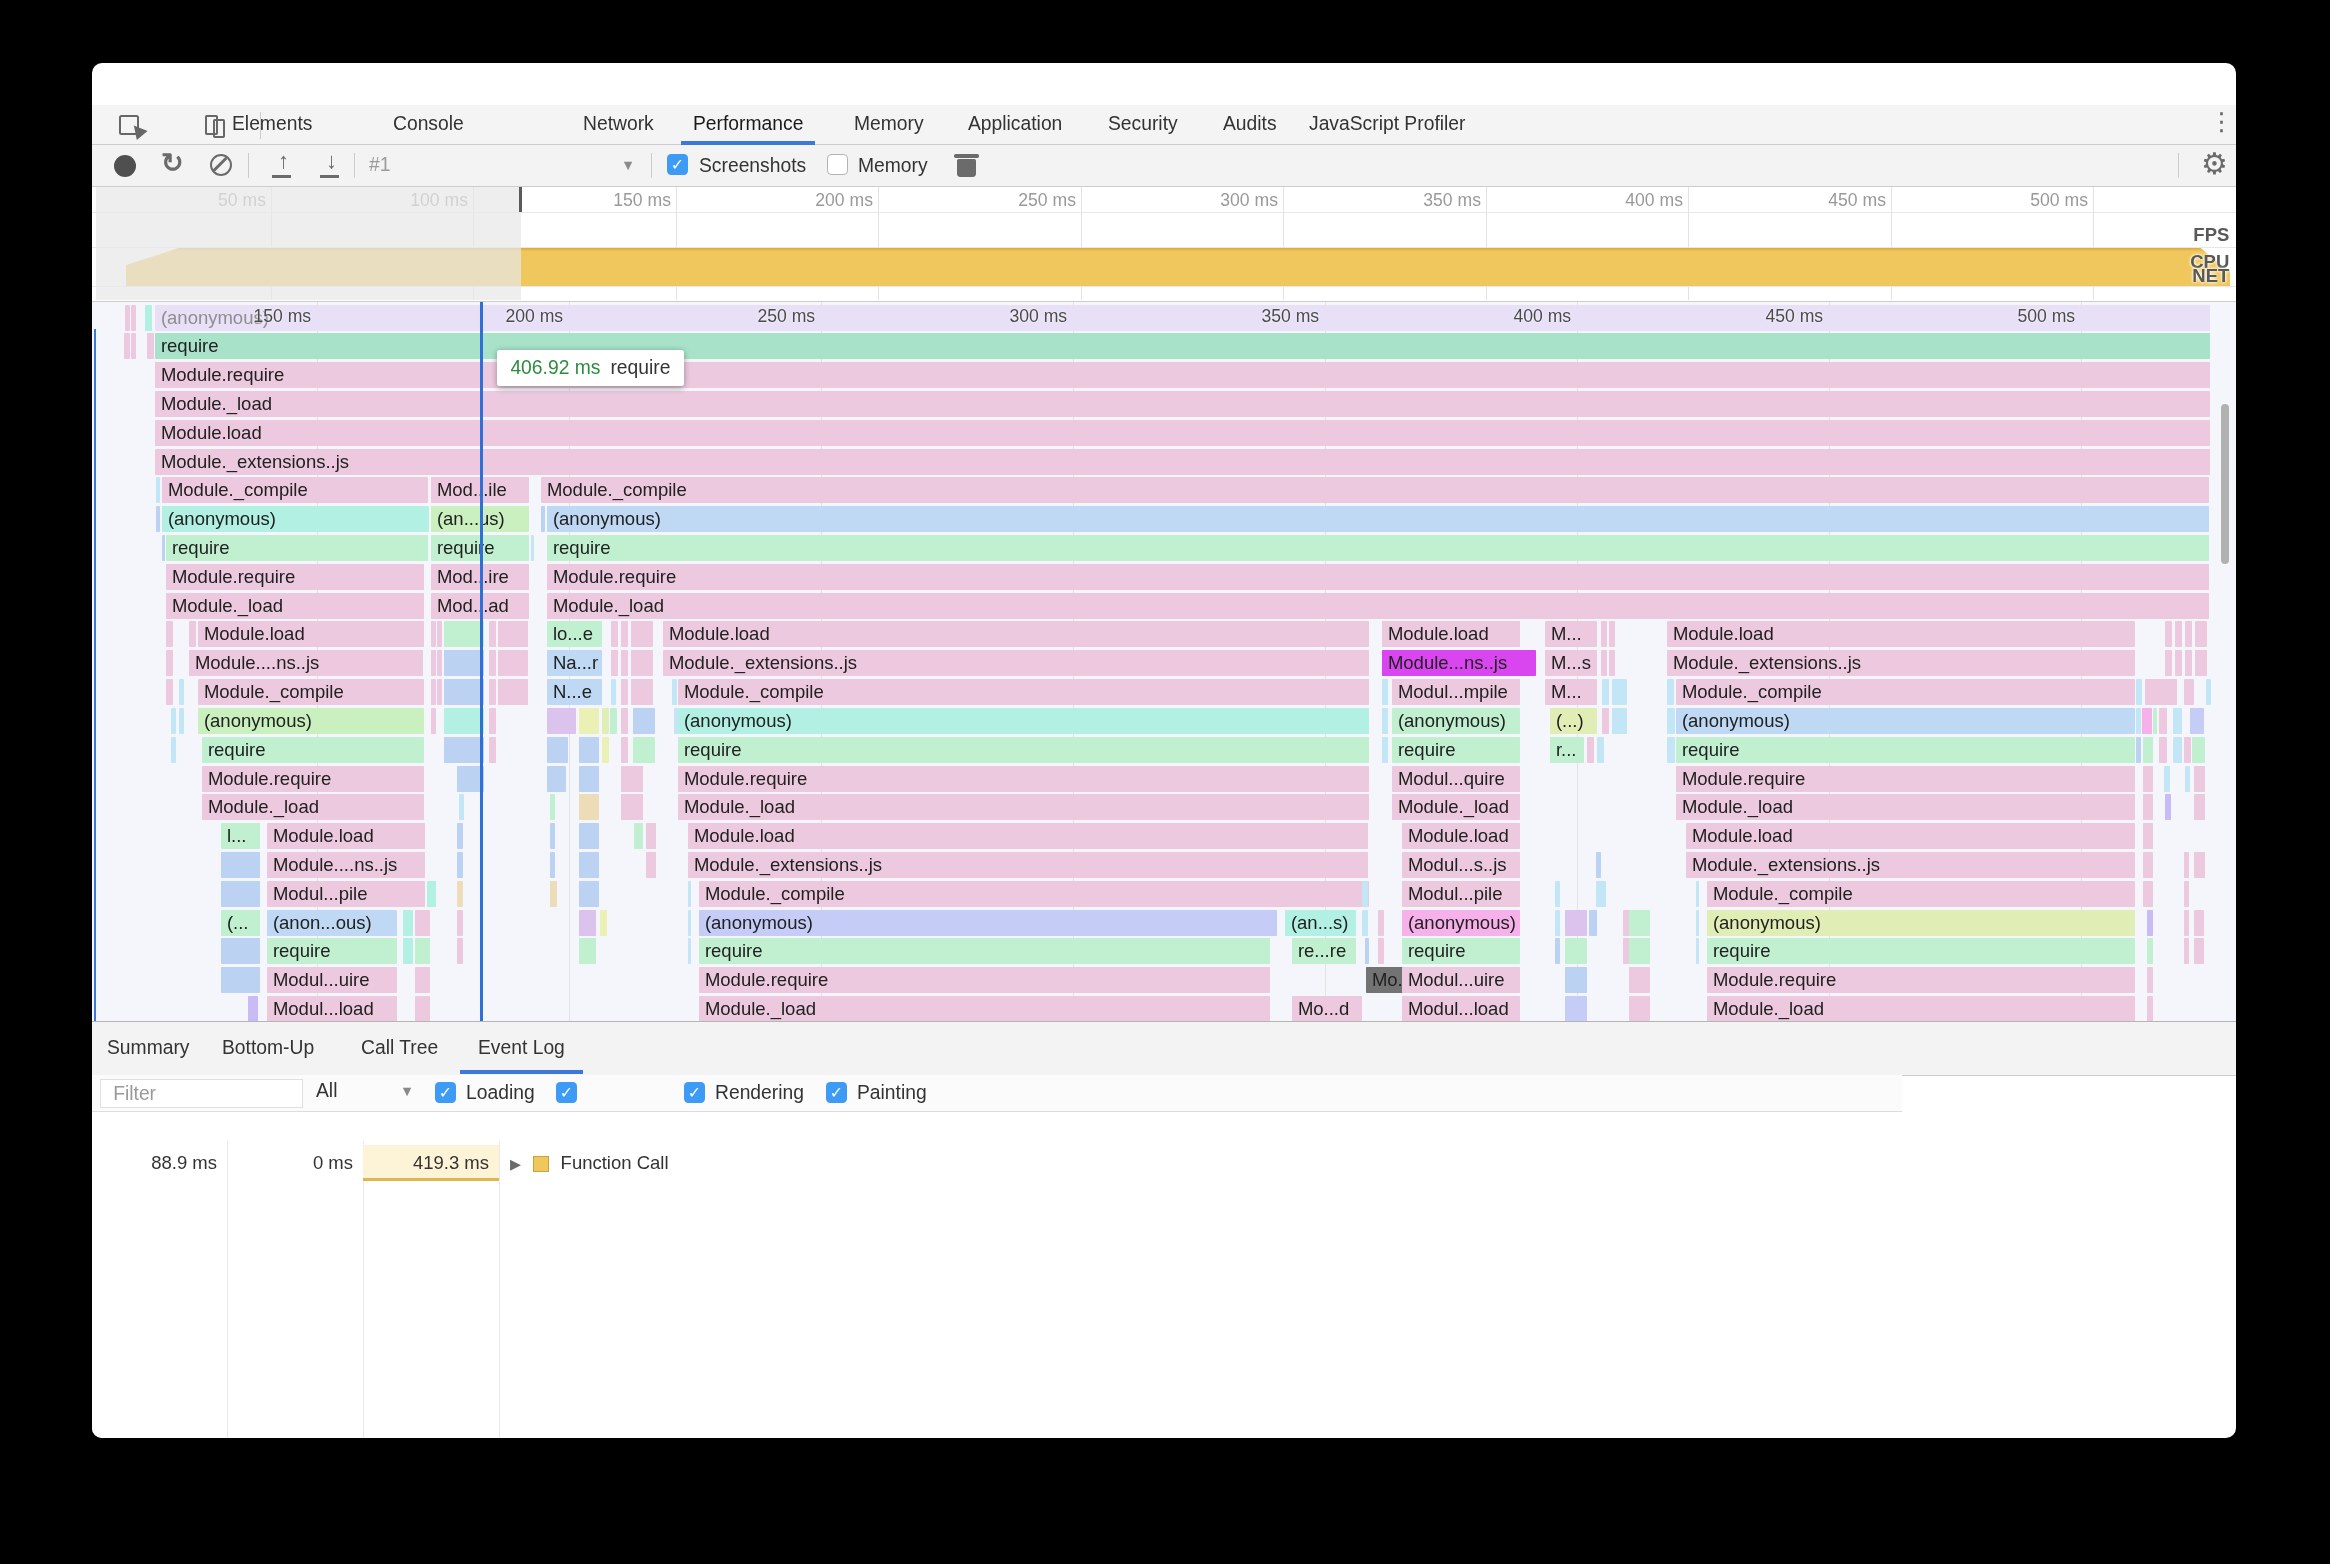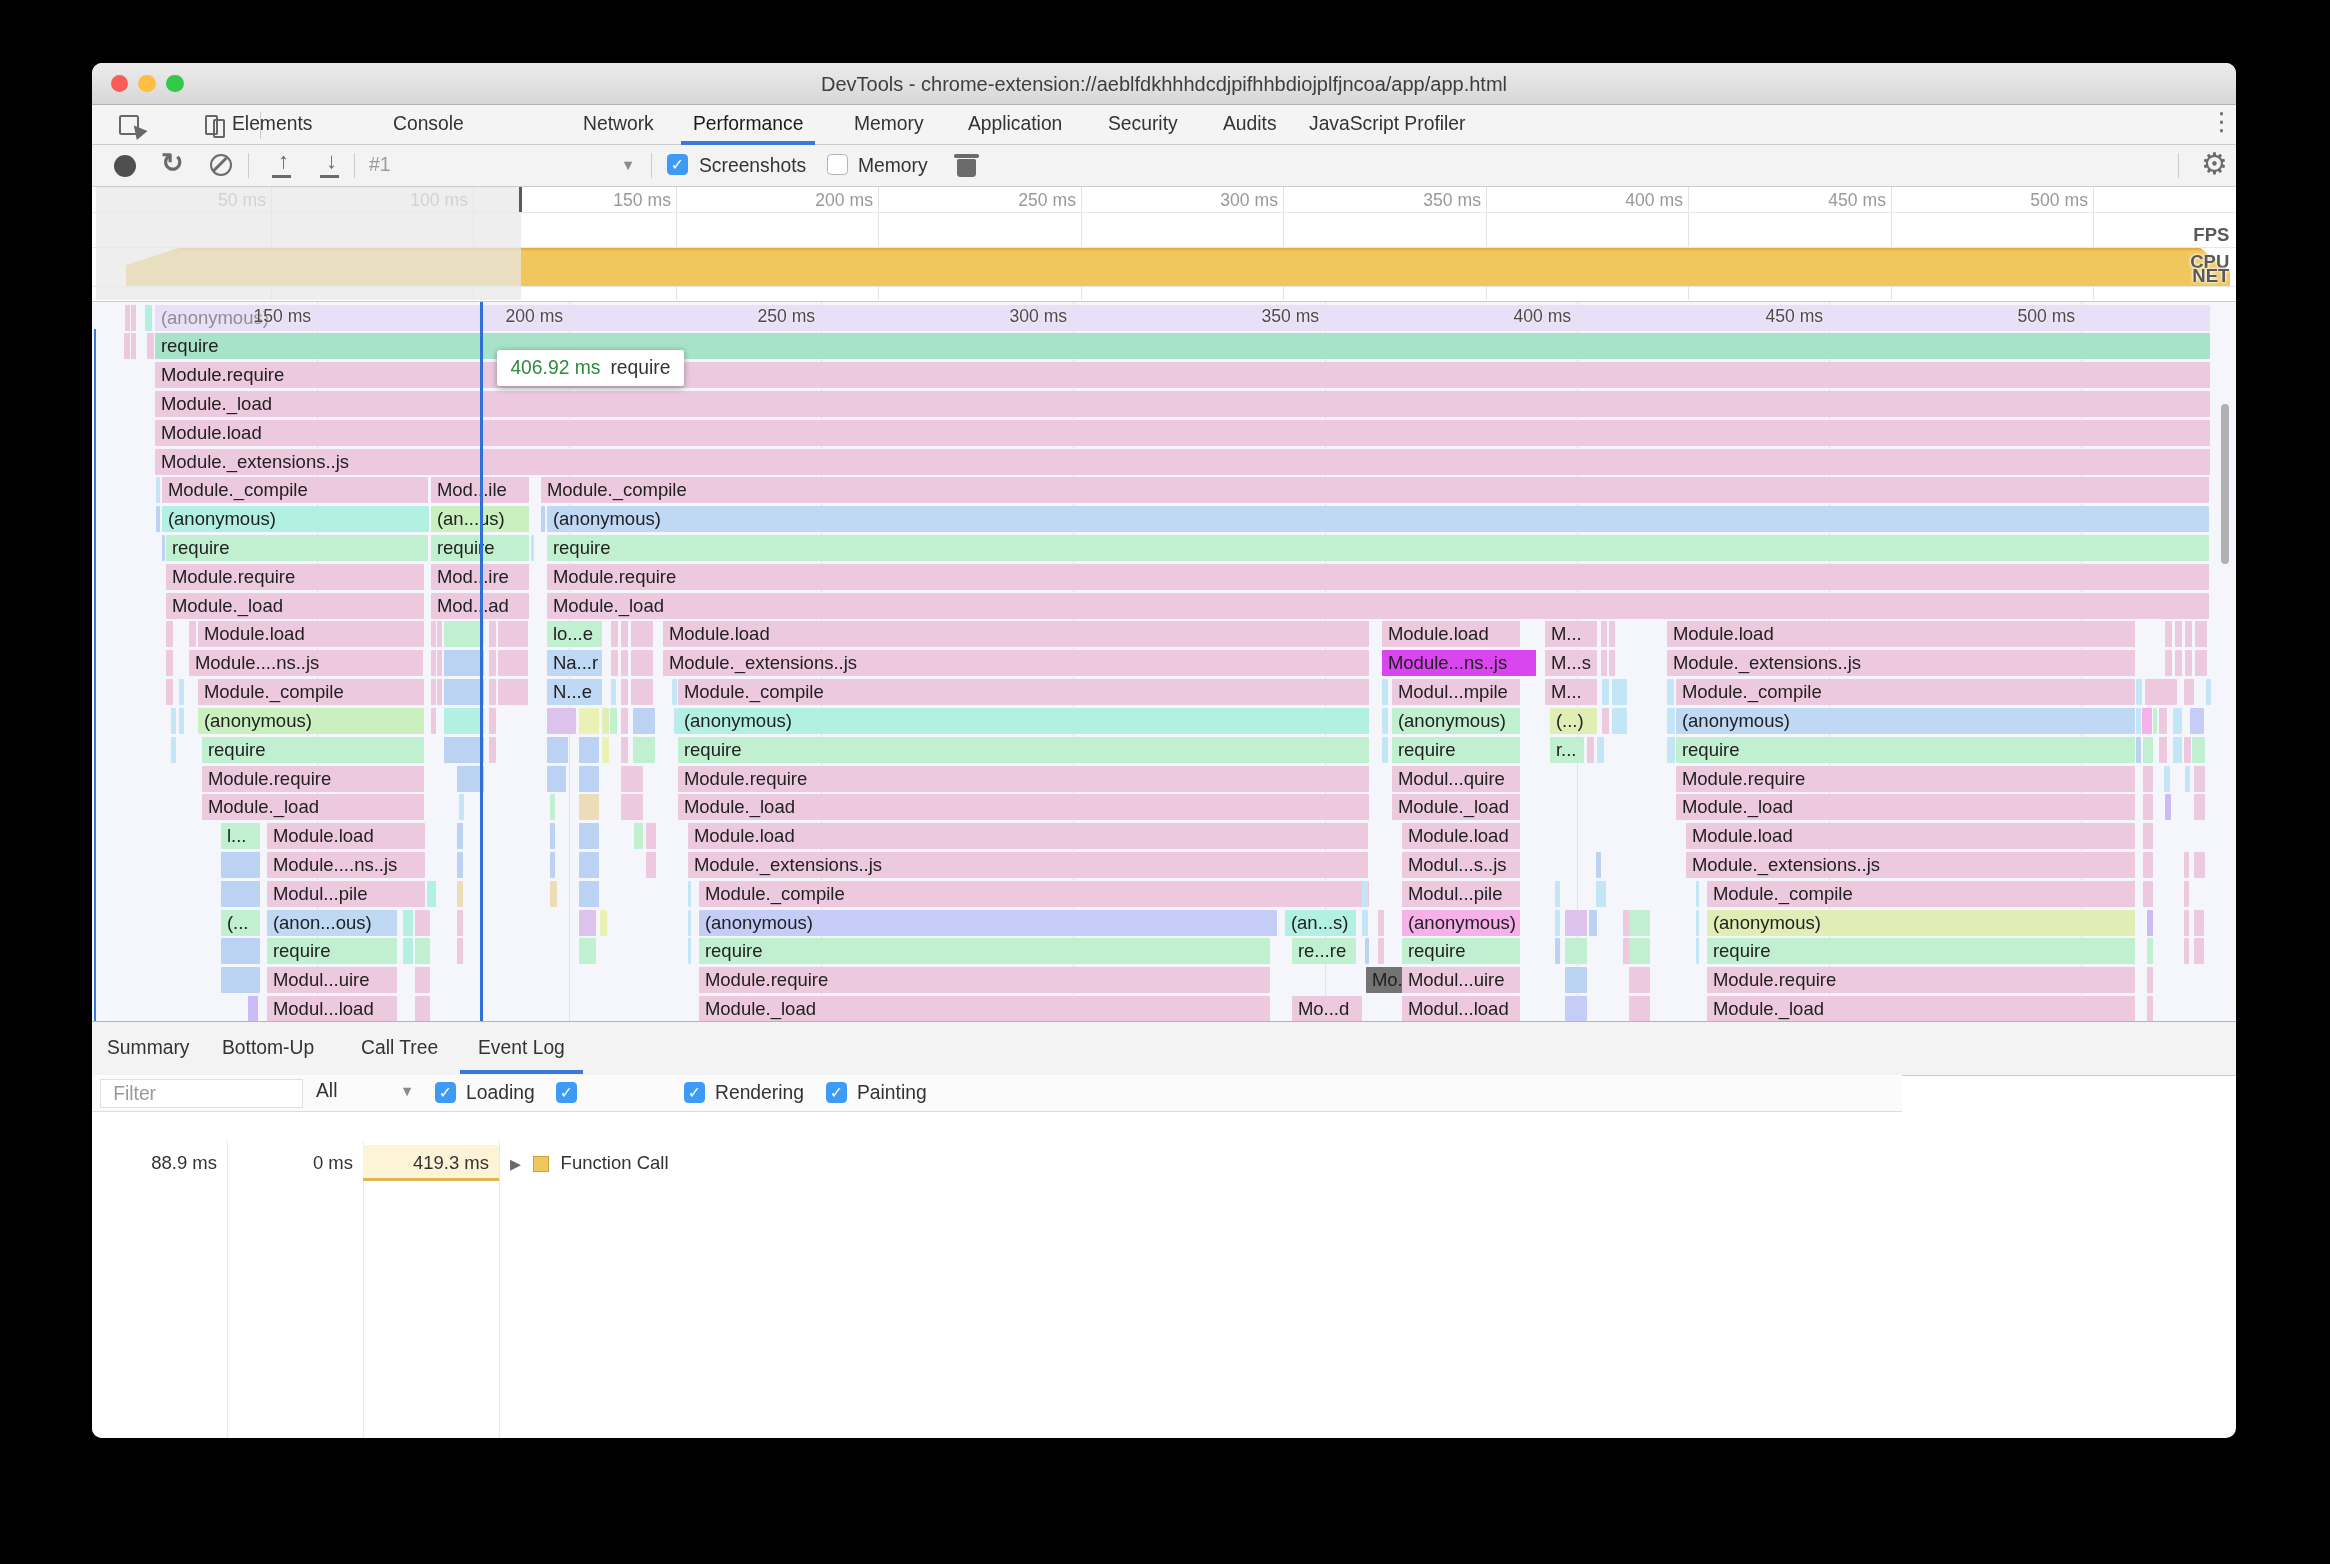--- a/index.html
+++ b/index.html
@@ -91,26 +91,20 @@
   #disclose { color:#6b6b6b; font-size:14.3px; margin-right:11.8px; }
   #swatch { display:inline-block; width:16px; height:16px; background:#efc75b; border:1.7px solid #c9a23e; vertical-align:middle; margin-right:11.8px; }
   #details { position:absolute; left:1810px; top:1012px; right:0; bottom:0; background:#f3f3f3; border-left:0.8px solid #ccc; }
   #details span { position:absolute; width:100%; top:172px; text-align:center; font-size:20px; color:#7d7d7d; }
 </style>
 </head>
 <body>
 
 <div id="win">
 
-  <div id="titlebar">
-    <span class="tl" style="left: 18.5px; background: rgb(252, 91, 87);"></span>
-    <span class="tl" style="left: 46px; background: rgb(253, 190, 65);"></span>
-    <span class="tl" style="left: 74px; background: rgb(52, 200, 74);"></span>
-    <div id="title">DevTools - chrome-extension://aeblfdkhhhdcdjpifhhbdiojplfjncoa/app/app.html</div>
-  </div>
 
   <div id="tabbar">
     <div class="tbicon" id="inspect-box"></div>
     <div class="tbicon" id="inspect-cur"></div>
     <div class="tbicon" id="dev2"></div>
     <div class="tbicon" id="dev1"></div>
     <div class="vdiv" style="left:168px; top:6.7px; height:27px;"></div>
     <div id="tabs-holder">
         <span class="maintab" style="left: 140px;">Elements</span>
         <span class="maintab" style="left: 301px;">Console</span>

